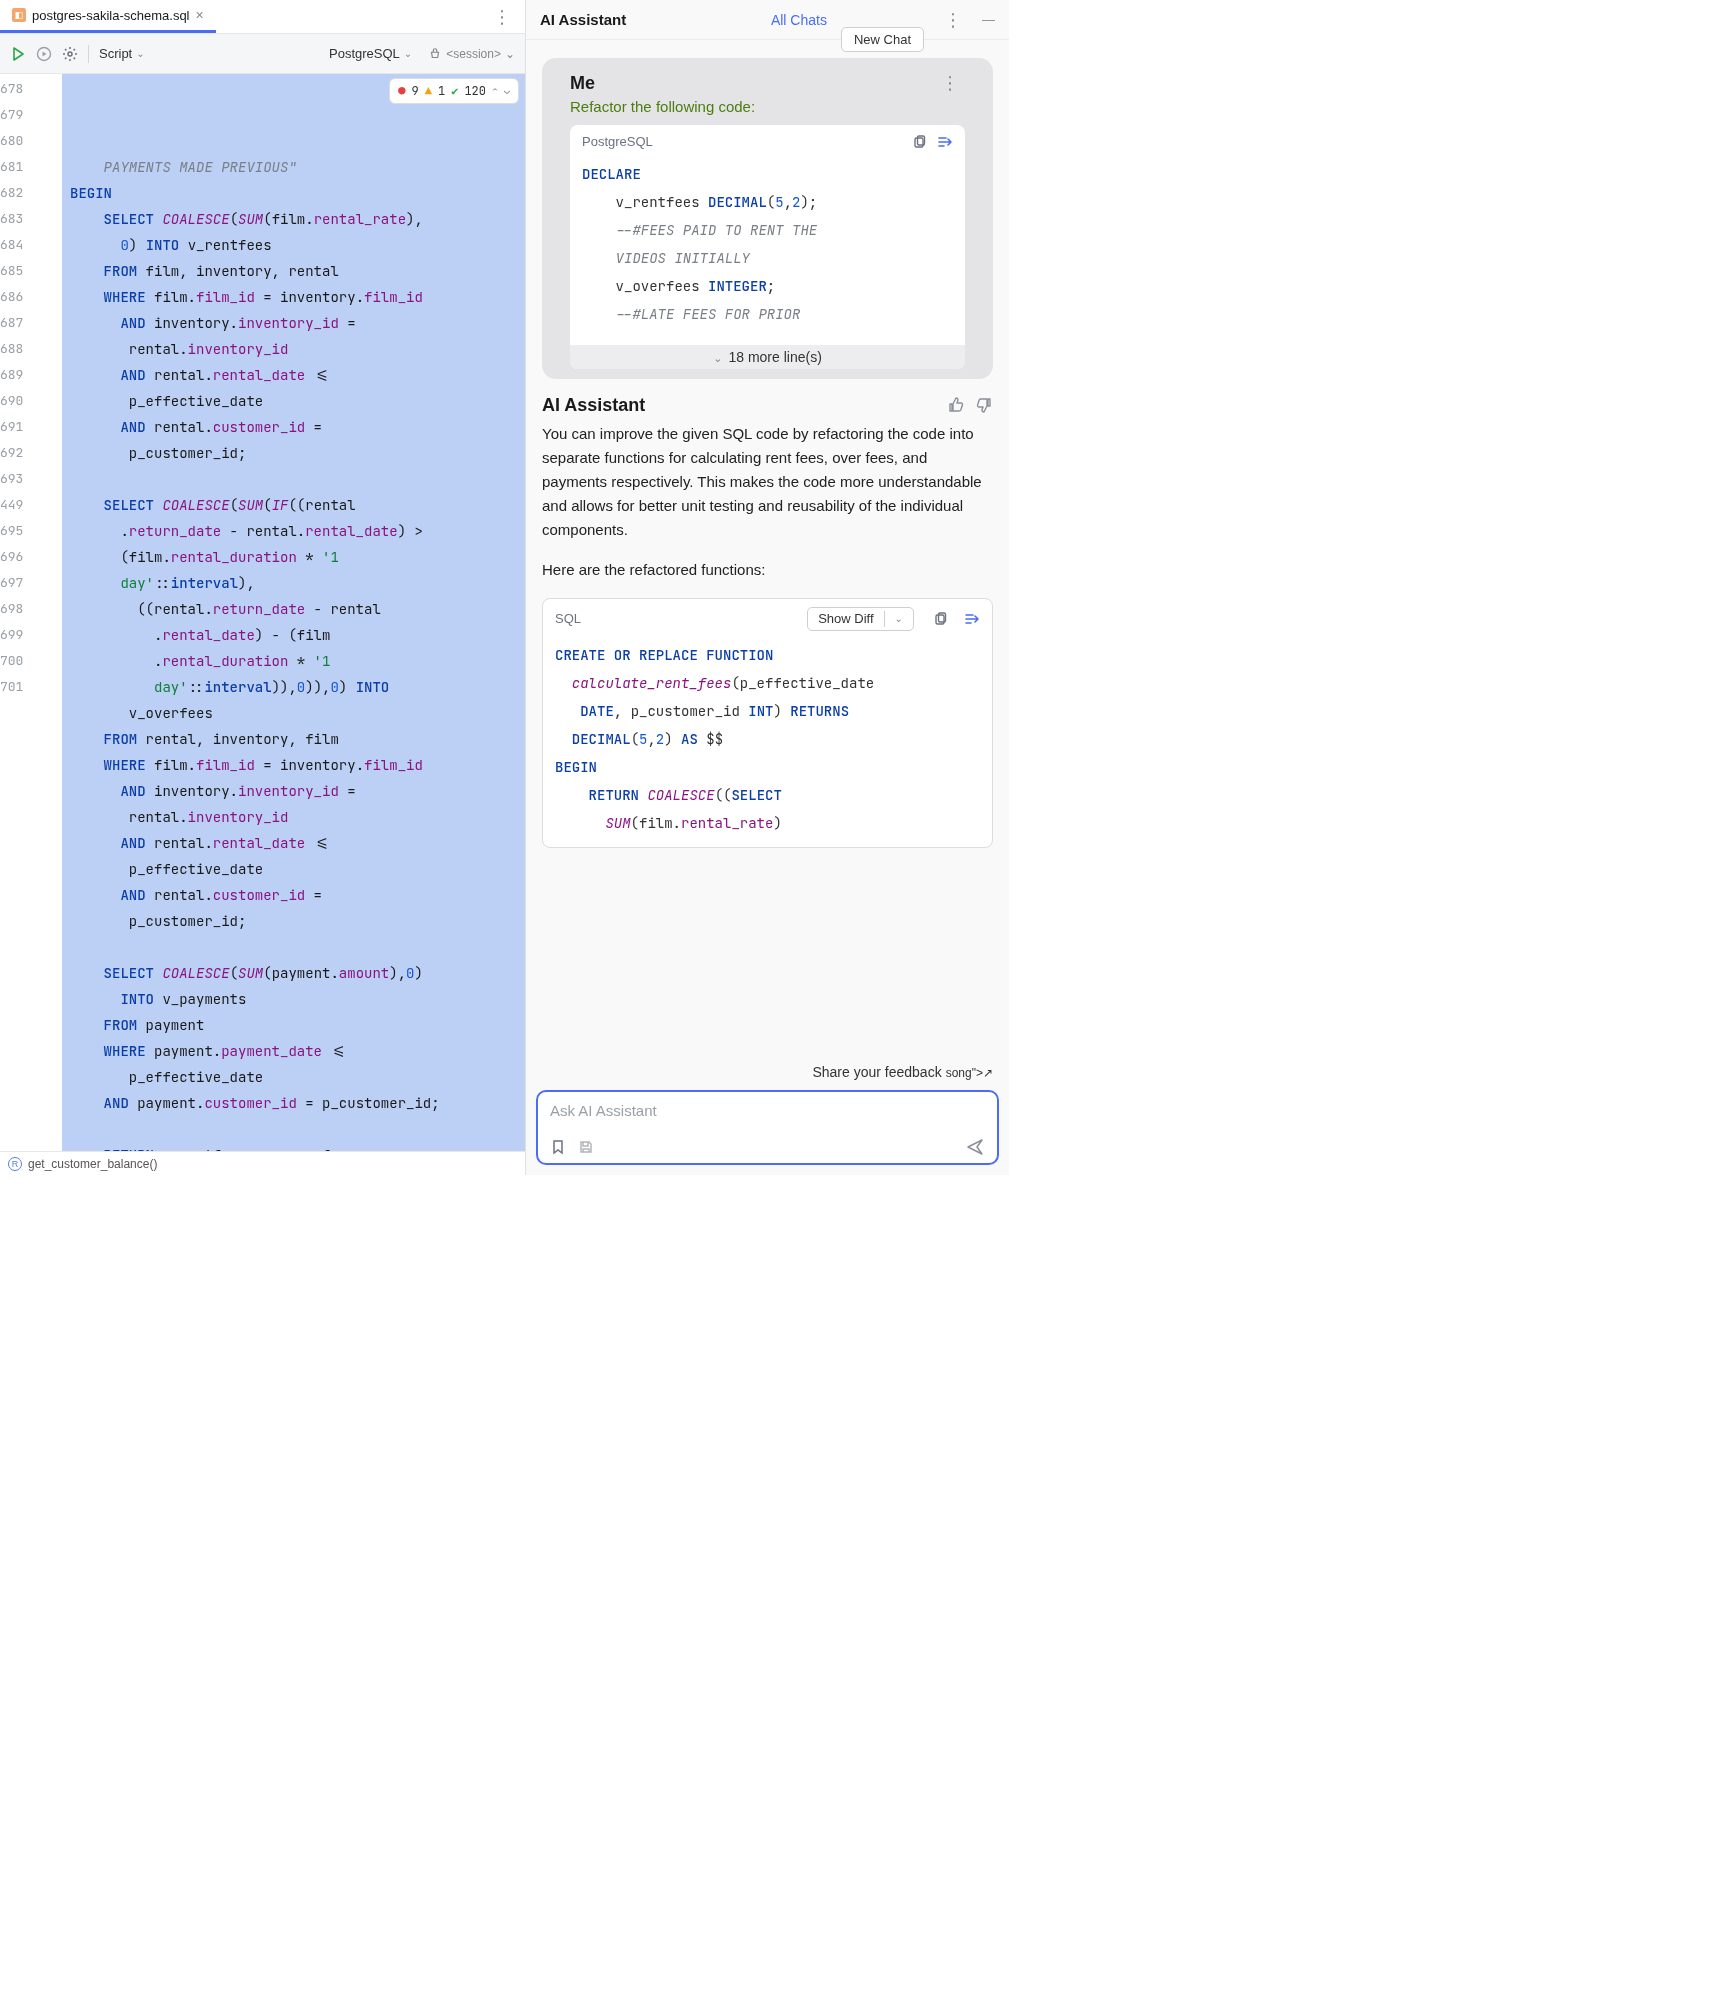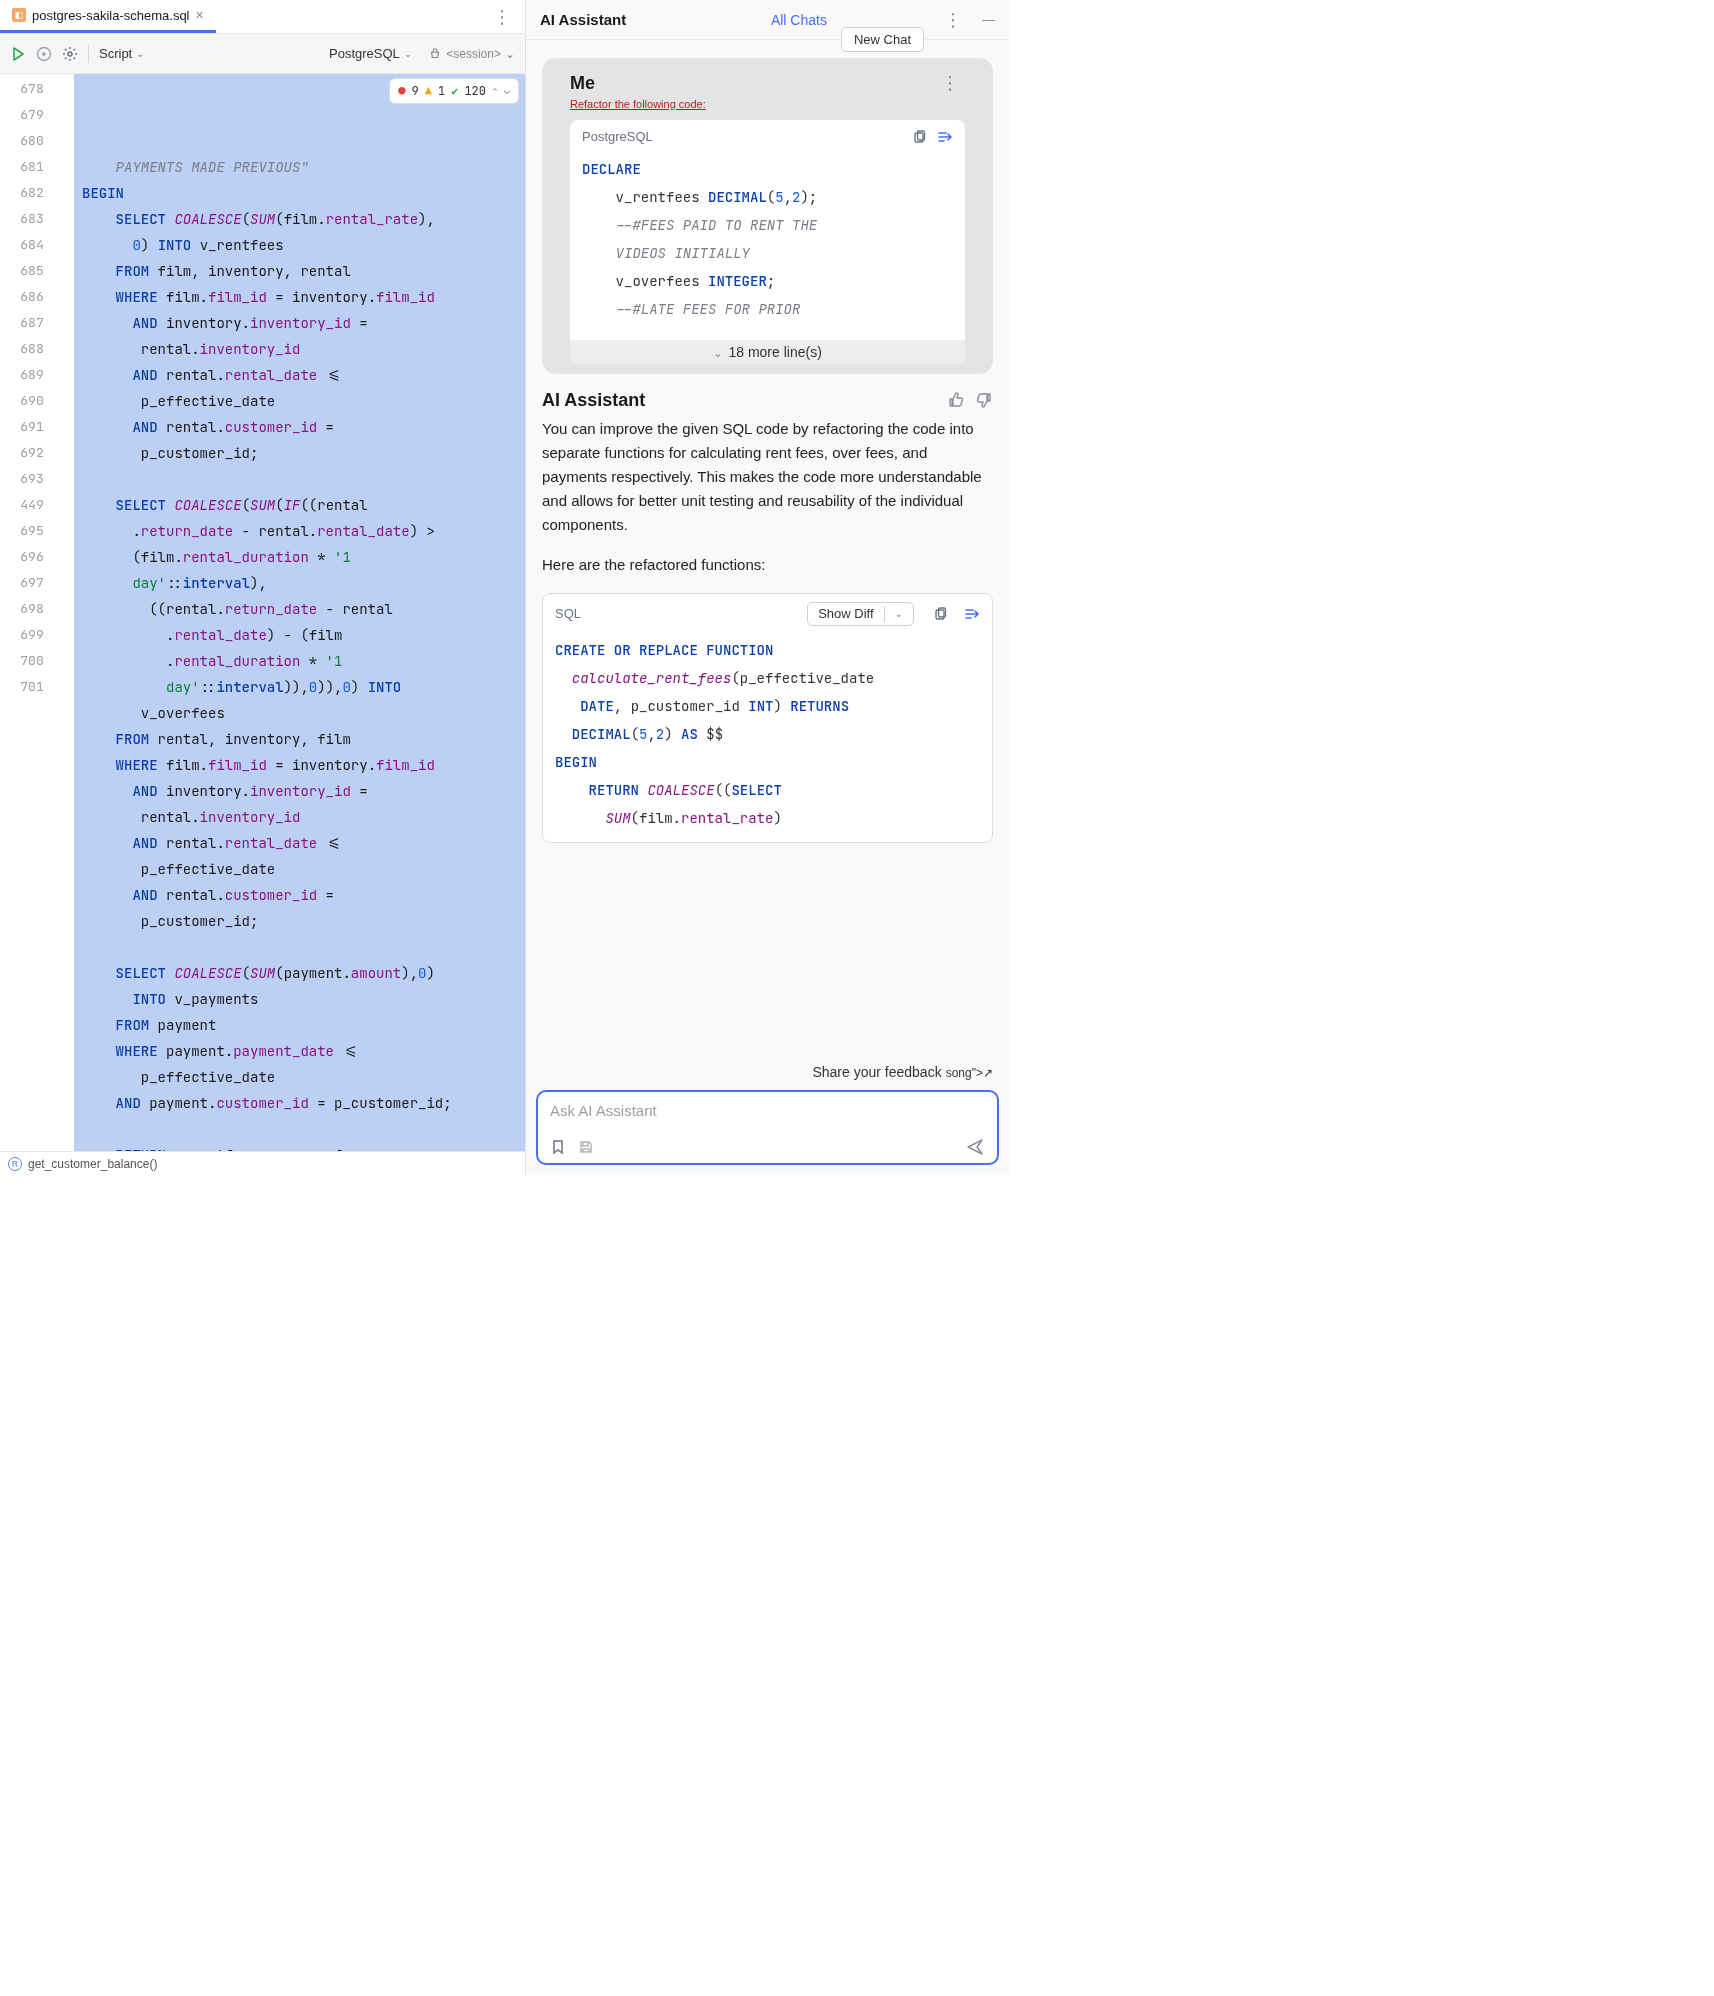--- a/index.html
+++ b/index.html
@@ -38,21 +38,21 @@
 .play-outline { color: #9aa0a6; }
 .gear { color: #6b7280; }
 .tb-sep { width: 1px; height: 18px; background: #d6d6d6; }
 .tb-drop { font-size: 13px; color: #333; display: flex; align-items: center; gap: 4px; }
 .tb-drop .chev { color: #888; font-size: 10px; }
 .toolbar .right { margin-left: auto; display: flex; align-items: center; gap: 16px; }
 .session { color: #888; font-size: 12px; display: flex; align-items: center; gap: 4px; }
 
 
 .code-wrap { flex: 1; display: flex; overflow: hidden; position: relative; }
-.gutter { width: 74px; background: #fff; color: #9aa0a6; text-align: center; padding-top: 2px; font-size: 13px; line-height: 26px; font-family: "JetBrains Mono", Menlo, monospace; }
+.gutter { width: 62px; background: #fff; color: #9aa0a6; text-align: left; padding-top: 2px; font-size: 13px; line-height: 26px; font-family: "JetBrains Mono", Menlo, monospace; }
 .gutter div { padding-right: 10px; }
 .code {
   flex: 1; background: #bcd0f5; padding: 2px 10px 2px 8px;
   font-family: "JetBrains Mono", Menlo, monospace; font-size: 14px;
   line-height: 26px; white-space: pre; overflow: hidden; position: relative;
 }
 .code .line { min-height: 26px; }
 .inspection-badge {
   position: absolute; top: 4px; right: 6px; background: #fff; border: 1px solid #dcdcdc;
   border-radius: 6px; height: 26px; display: flex; align-items: center; padding: 0 8px; gap: 6px;
@@ -87,21 +87,21 @@
   background: #fff; border: 1px solid #cfcfcf; border-radius: 5px; padding: 4px 12px;
   font-size: 13px; color: #333; margin-top: 39px;
 }
 
 .chat-body { flex: 1; overflow: auto; padding: 18px 16px 6px; }
 .bubble {
   background: #e4e4e6; border-radius: 14px; padding: 14px 28px 10px;
   margin-bottom: 16px;
 }
 .bubble .me { font-weight: 700; font-size: 18px; }
-.bubble .prompt { font-size: 11px; color: #b91c1c; margin: 4px 0 10px; text-decoration: underline; }
+.bubble .prompt { font-size: 15px; color: #4d7c0f; margin: 4px 0 10px; }
 .code-card {
   background: #fff; border-radius: 8px; overflow: hidden;
 }
 .code-card .card-head {
   display: flex; align-items: center; padding: 8px 12px; color: #6b7280; font-size: 13px; gap: 10px;
 }
 .code-card .card-head .sp { flex: 1; }
 .code-card .code-body {
   padding: 2px 12px 10px; font-family: "JetBrains Mono", Menlo, monospace;
   font-size: 14px; line-height: 28px; white-space: pre-wrap; color: #333;

